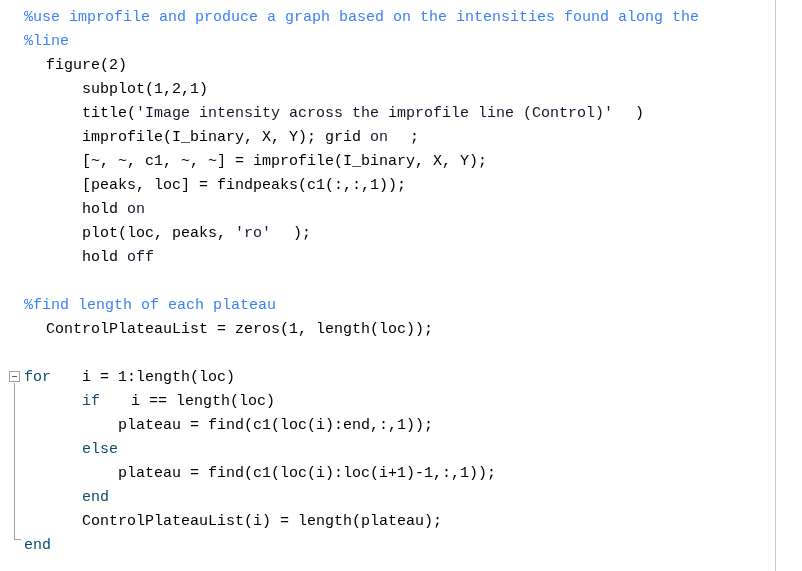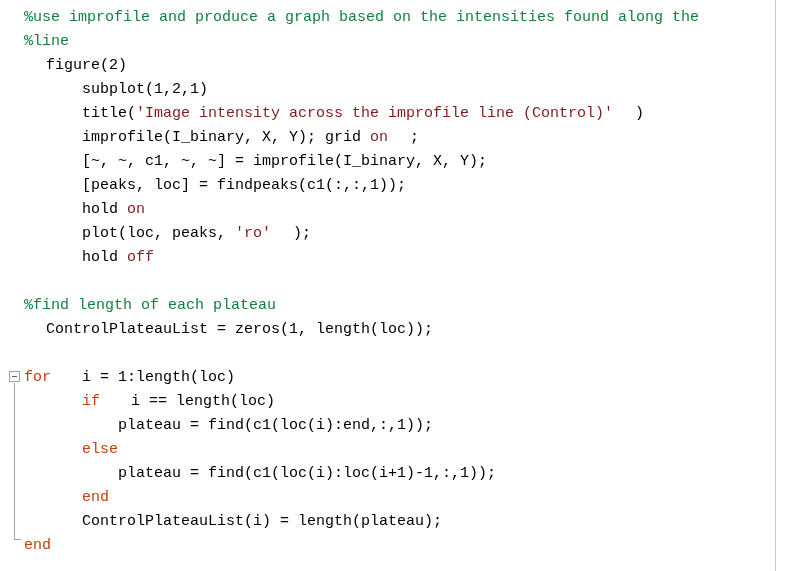--- a/index.html
+++ b/index.html
@@ -95,21 +95,21 @@
     display: block;
     height: 24px;
     white-space: pre;
   }
 
   .tok-comment { color: #009900; }
   .tok-string  { color: #A020F0; }
   .tok-keyword { color: #0000FF; }
   .tok-plain   { color: #000000; }
 </style>
-<style>.tok-comment{color:#15803d;}.tok-string{color:#7f1d1d;}.tok-keyword{color:#c2410c;}.tok-plain{color:#000000;margin-left:22px;}#ruler{background:#c8c8c8;}#editor{background:#ffffff;}#code{font-size:15px;line-height:24px;}</style></head>
+<style>.tok-comment{color:#3b82f6;}.tok-string{color:#0f172a;}.tok-keyword{color:#0c4a6e;}.tok-plain{color:#000000;margin-left:22px;}#ruler{background:#c8c8c8;}#editor{background:#ffffff;}#code{font-size:15px;line-height:24px;}</style></head>
 <body>
 
 <div id="editor">
 
   <div id="fold-gutter">
     <div id="fold-box"></div>
     <div id="fold-line"></div>
     <div id="fold-foot"></div>
   </div>
 

